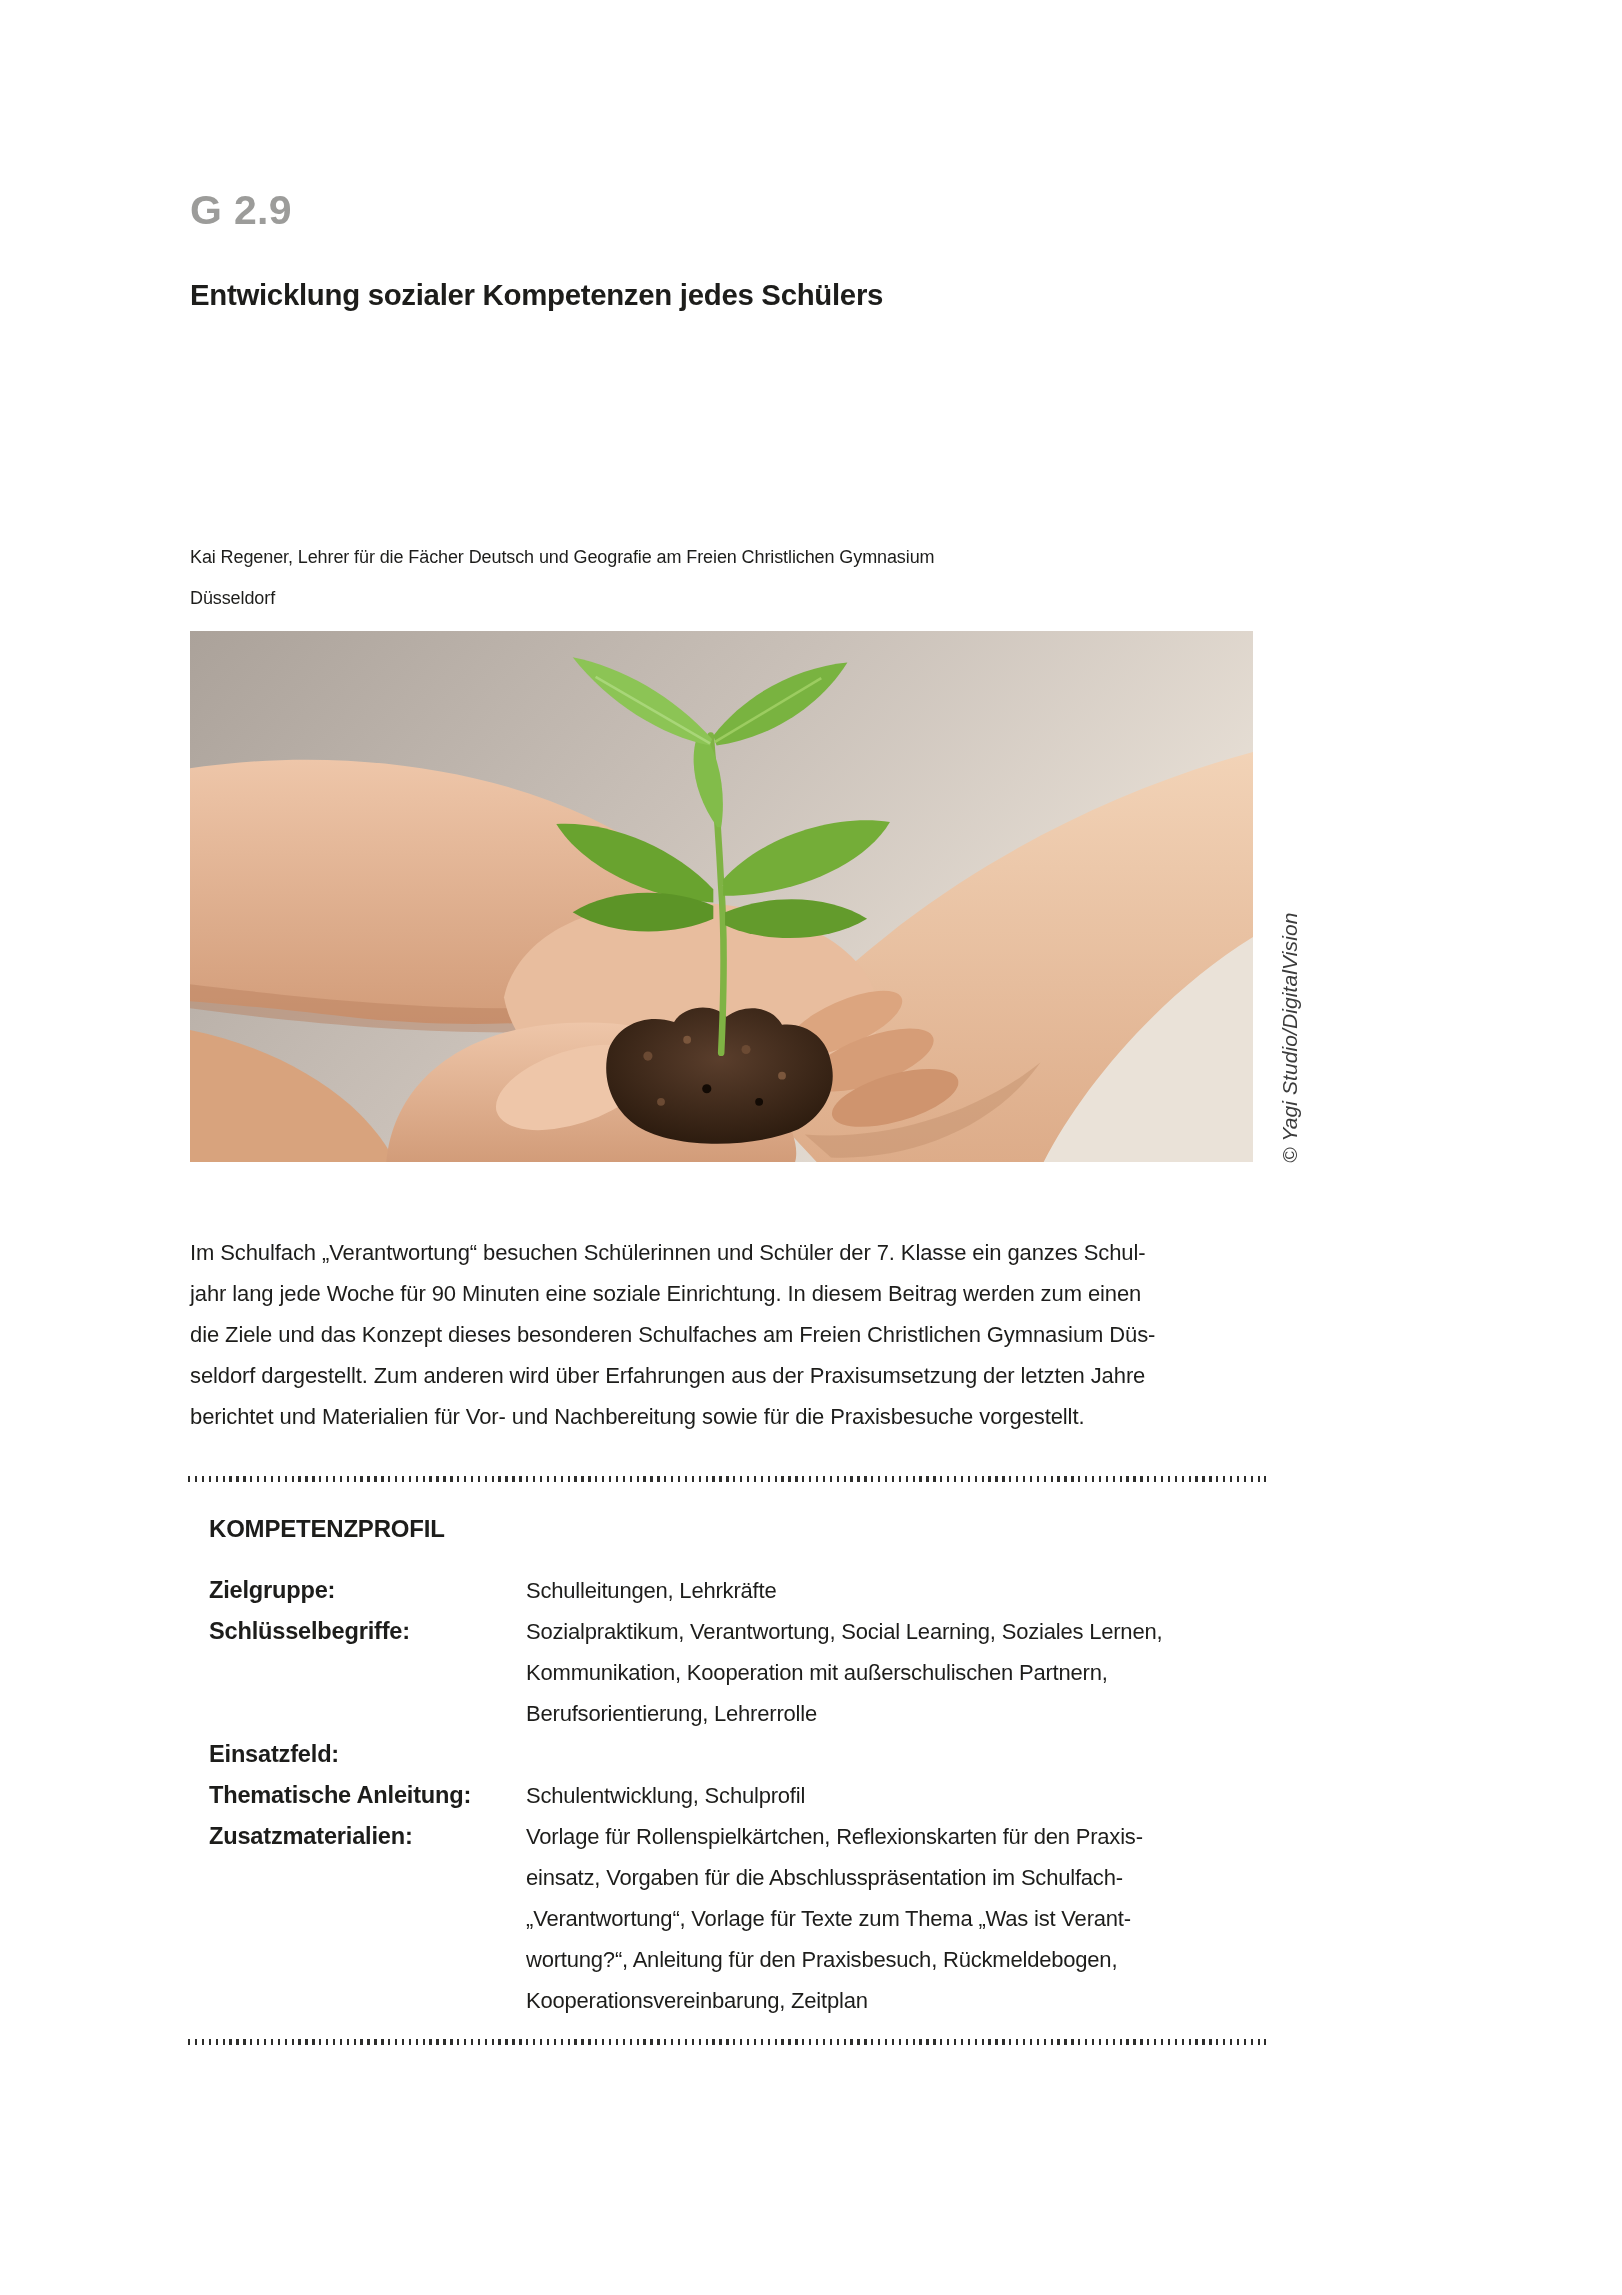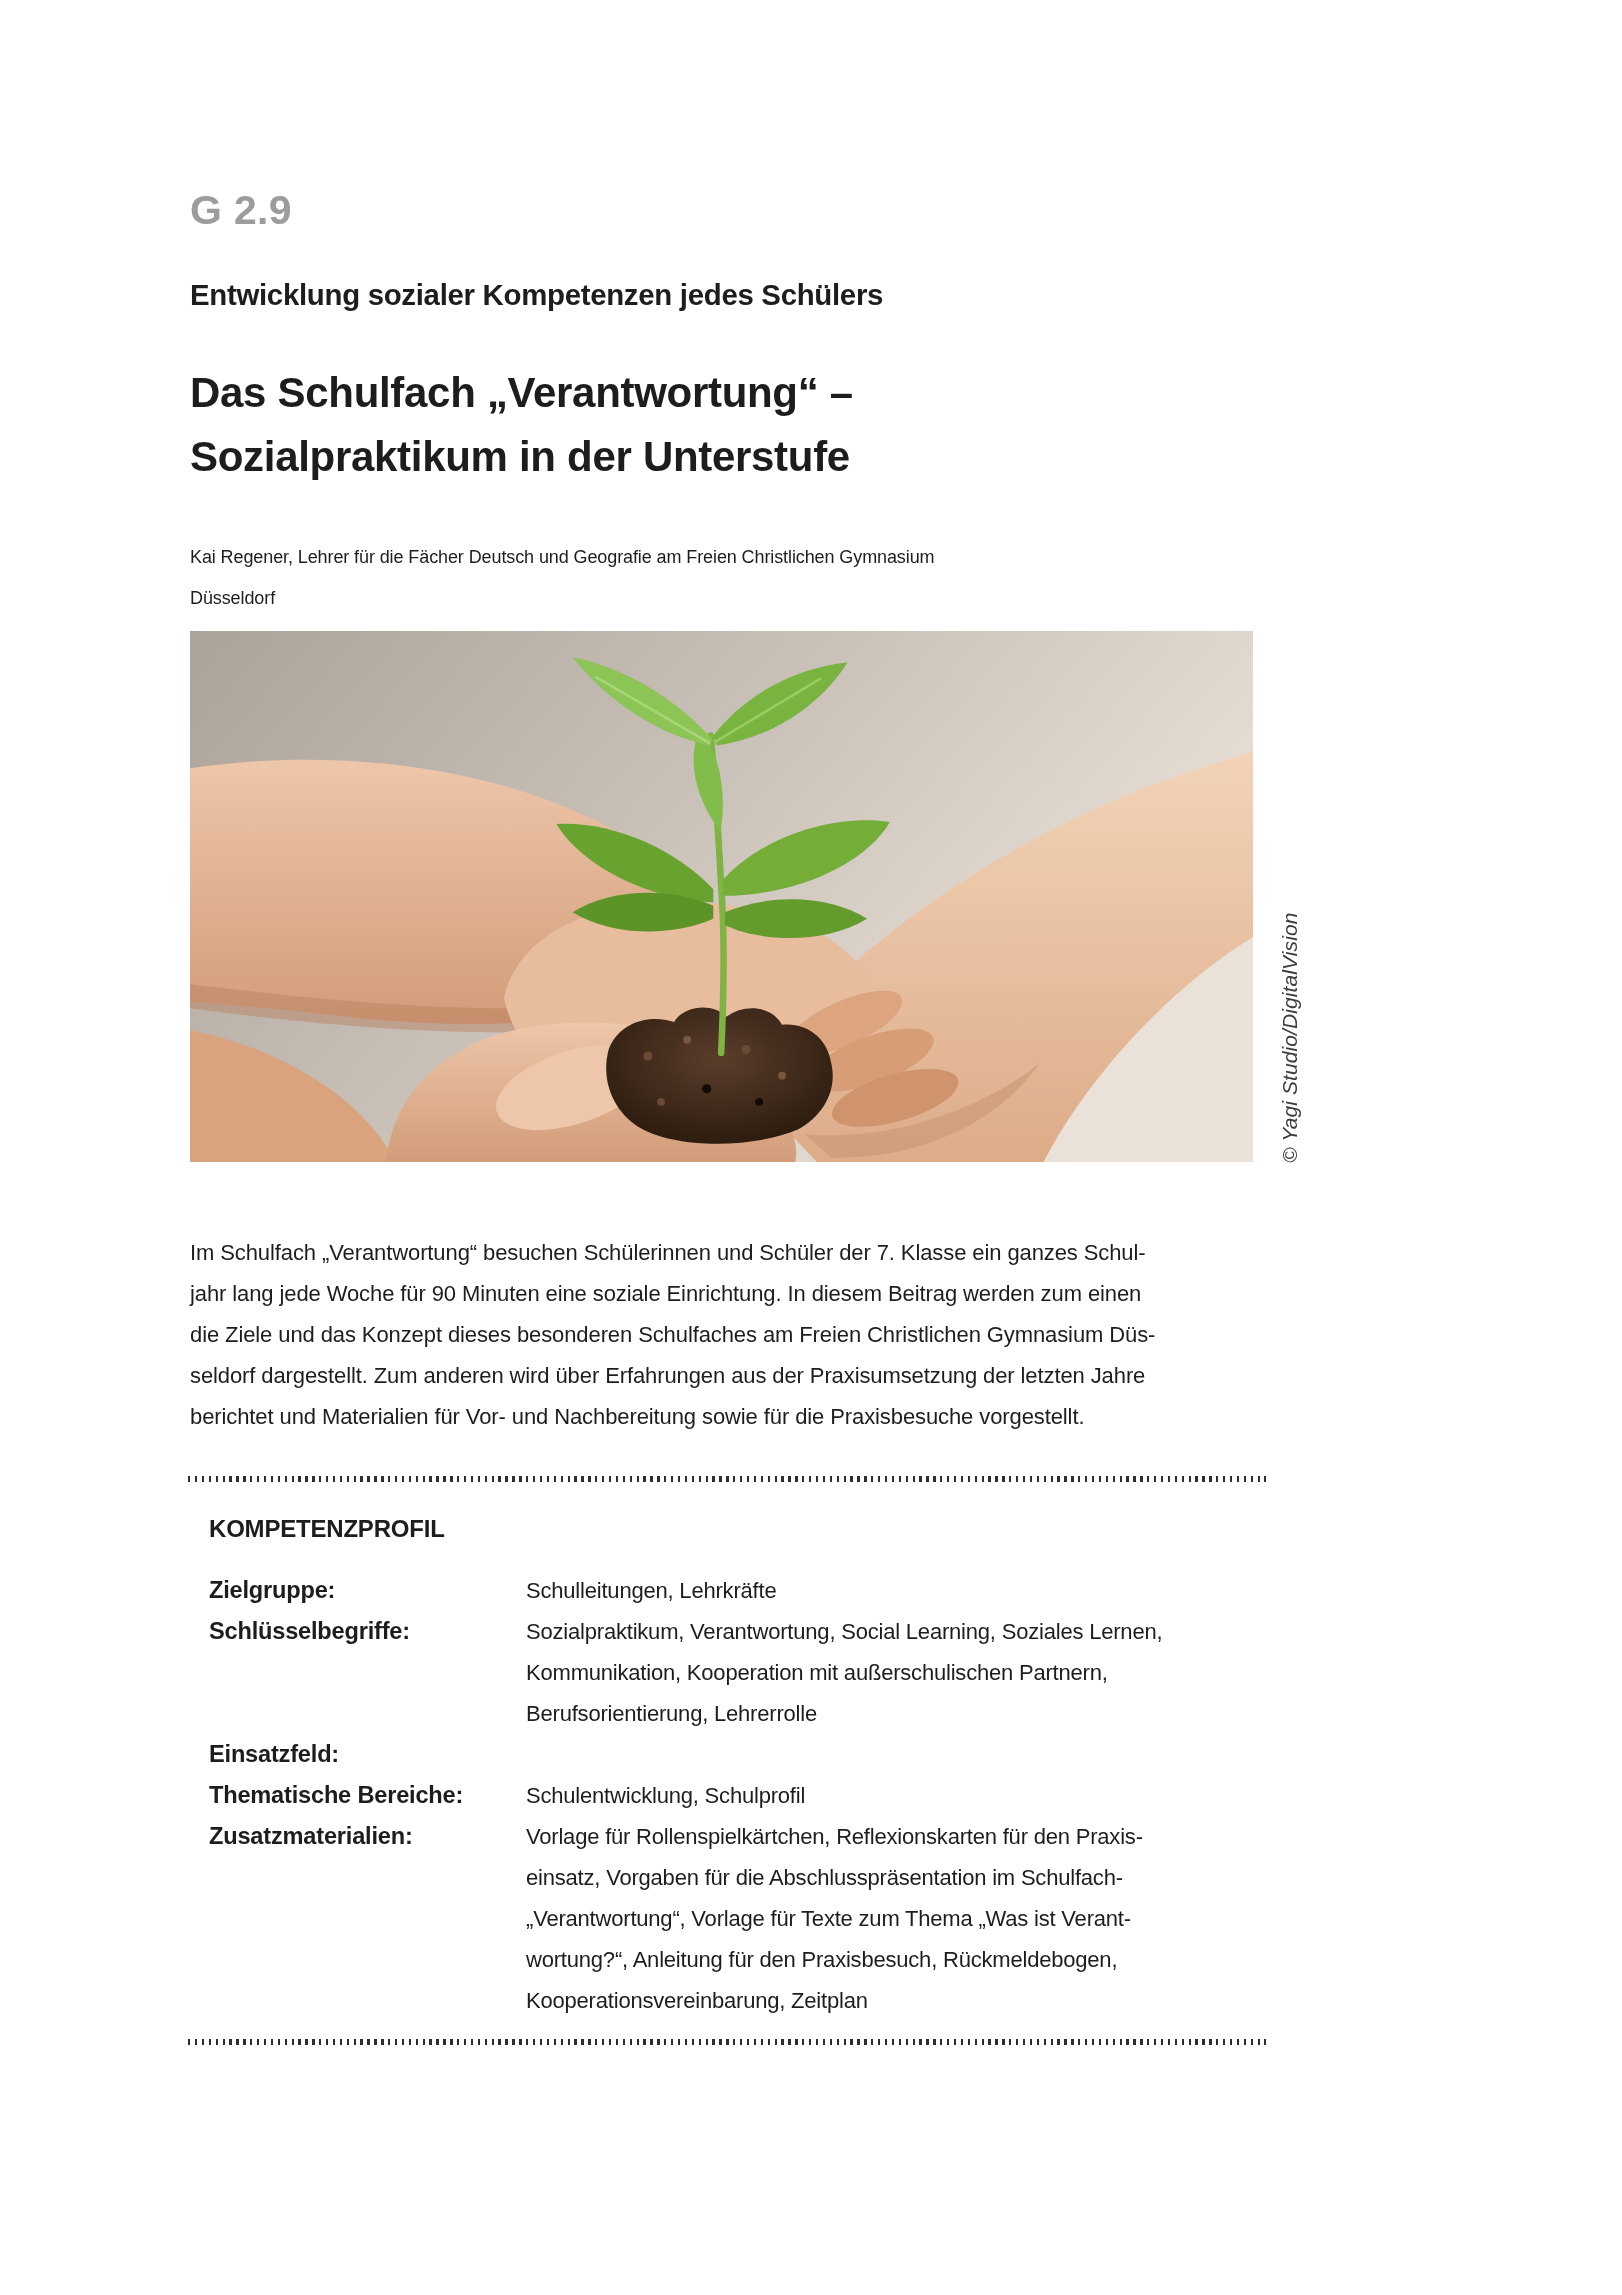--- a/index.html
+++ b/index.html
@@ -99,22 +99,20 @@
 </style>
 </head>
 <body>
 
 <div class="page">
 
   <div class="code">G 2.9</div>
 
   <div class="kicker">Entwicklung sozialer Kompetenzen jedes Schülers</div>
 
-  <h1 class="title">Das Schulfach „Verantwortung“ –
-Sozialpraktikum in der Unterstufe</h1>
 
   <p class="author">Kai Regener, Lehrer für die Fächer Deutsch und Geografie am Freien Christlichen Gymnasium
 Düsseldorf</p>
 
   <figure class="photo">
     <svg viewBox="0 0 1625 812" preserveAspectRatio="none">
       <defs>
         <linearGradient id="pbg" x1="0%" y1="0%" x2="100%" y2="45%">
           <stop offset="0" stop-color="#aba29a"></stop>
           <stop offset="0.5" stop-color="#c9c0b8"></stop>
@@ -207,21 +205,21 @@
         <div class="profile-row">
           <div class="profile-label">Schlüsselbegriffe:</div>
           <div class="profile-value">Sozialpraktikum, Verantwortung, Social Learning, Soziales Lernen,
 Kommunikation, Kooperation mit außerschulischen Partnern,
 Berufsorientierung, Lehrerrolle</div>
         </div>
         <div class="profile-row">
           <div class="profile-label">Einsatzfeld:</div>
         </div>
         <div class="profile-row">
-          <div class="profile-label">Thematische Bereiche:</div>
+          <div class="profile-label">Thematische Anleitung:</div>
           <div class="profile-value">Schulentwicklung, Schulprofil</div>
         </div>
         <div class="profile-row">
           <div class="profile-label">Zusatzmaterialien:</div>
           <div class="profile-value">Vorlage für Rollenspielkärtchen, Reflexionskarten für den Praxis-
 einsatz, Vorgaben für die Abschlusspräsentation im Schulfach-
 „Verantwortung“, Vorlage für Texte zum Thema „Was ist Verant-
 wortung?“, Anleitung für den Praxisbesuch, Rückmeldebogen,
 Kooperationsvereinbarung, Zeitplan</div>
         </div>

